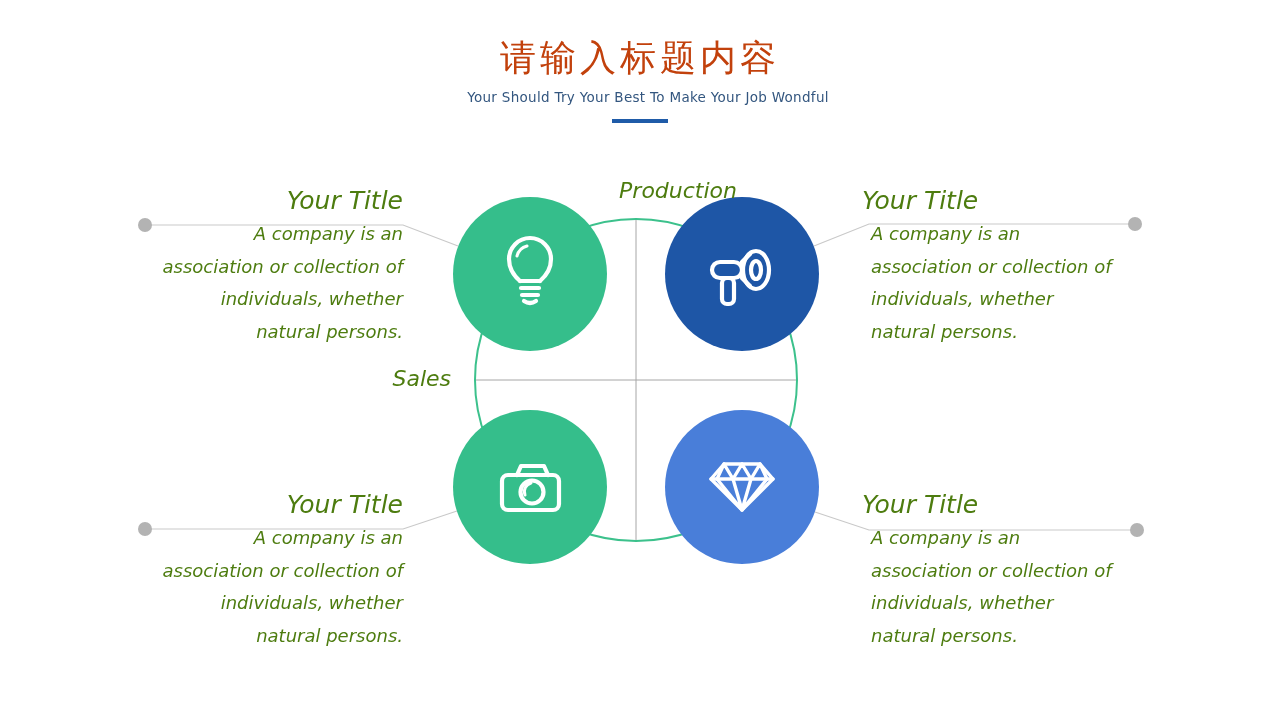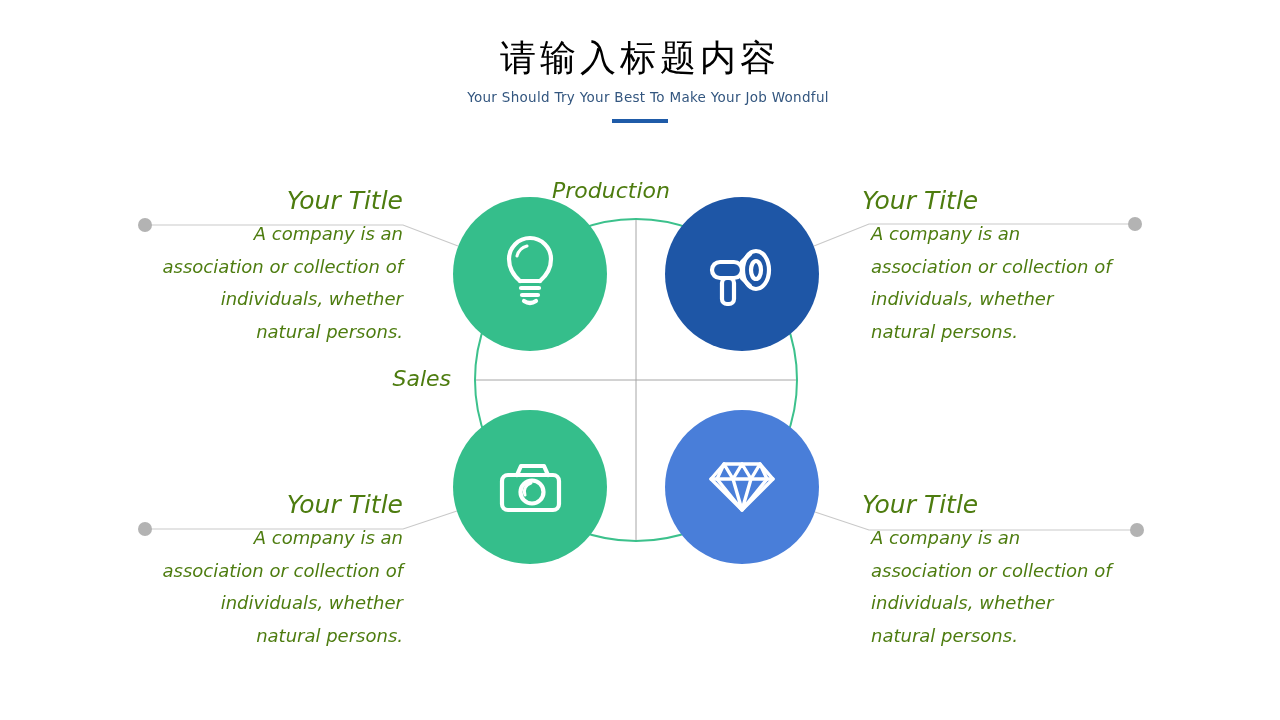--- a/index.html
+++ b/index.html
@@ -2,34 +2,34 @@
 <html><head>
 <meta charset="utf-8">
 <style>
   html,body{margin:0;padding:0;}
   body{width:1280px;height:720px;overflow:hidden;background:#ffffff;
        font-family:"DejaVu Sans",sans-serif;}
   .slide{position:relative;width:1280px;height:720px;background:#ffffff;}
 
   
   .slide-title{position:absolute;top:34px;left:0;width:1280px;text-align:center;
-       font-size:36px;font-weight:400;color:#000000;letter-spacing:4px;}
+       font-size:36px;font-weight:400;color:#c2410c;letter-spacing:4px;}
   .slide-subtitle{position:absolute;top:89px;left:8px;width:1280px;text-align:center;
        font-size:13.5px;font-weight:400;color:#33567F;letter-spacing:0.3px;}
   .title-underline{position:absolute;top:119px;left:612px;width:56px;height:4px;
        background:#1F5BA8;}
 
   
   .diagram-svg{position:absolute;top:0;left:0;}
 
   
   .hand{font-family:"DejaVu Sans",sans-serif;font-style:italic;color:#4d7c0f;}
 
   .axis-label{position:absolute;font-size:22px;}
-  .axis-top{top:178px;left:511px;width:200px;text-align:center;}
+  .axis-top{top:178px;left:537px;width:200px;text-align:right;}
   .axis-left{top:366px;left:331px;width:120px;text-align:right;}
 
   .text-block{position:absolute;width:263px;}
   .tb-left{left:140px;text-align:right;}
   .tb-right{left:862px;text-align:left;}
   .tb-top{top:184px;}
   .tb-bottom{top:488px;}
   .tb-title{font-size:25px;line-height:34px;}
   .tb-body{font-size:18px;line-height:32.5px;}
   .tb-right .tb-body{margin-left:9px;}

